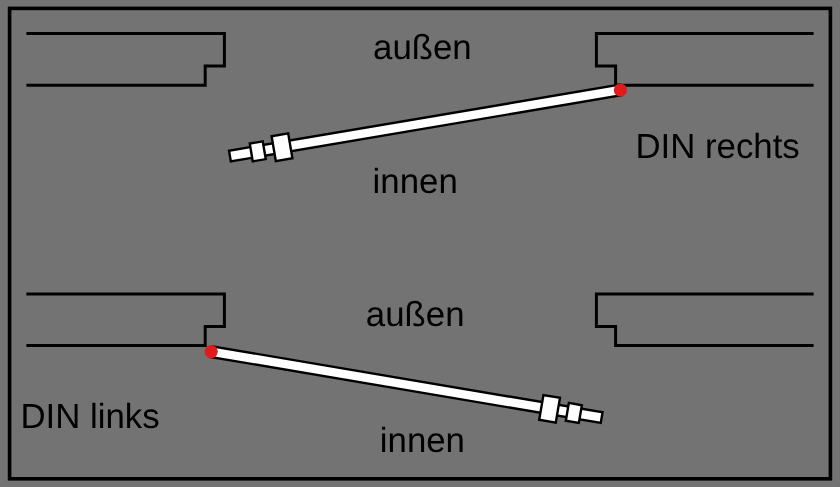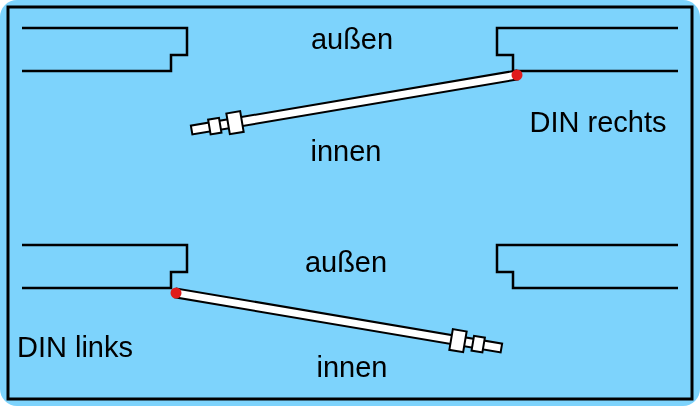--- a/index.html
+++ b/index.html
@@ -10,22 +10,21 @@
   body {
     width: 700px;
     height: 406px;
     overflow: hidden;
     font-family: "Liberation Sans", sans-serif;
   }
   .figure {
     position: relative;
     width: 700px;
     height: 406px;
-    background: #7dd3fc;
-    border-radius: 17px;
+    background: #737373;
   }
   svg { display: block; }
   .frame     { fill: none; stroke-width: 3; }
   .wall      { fill: none; stroke-width: 2.5; }
   .door      { fill: #ffffff; stroke-width: 2; }
   .hinge-dot { stroke: none; }
   .label {
     font-family: "Liberation Sans", sans-serif;
     font-size: 29px;
     fill: #000000;

